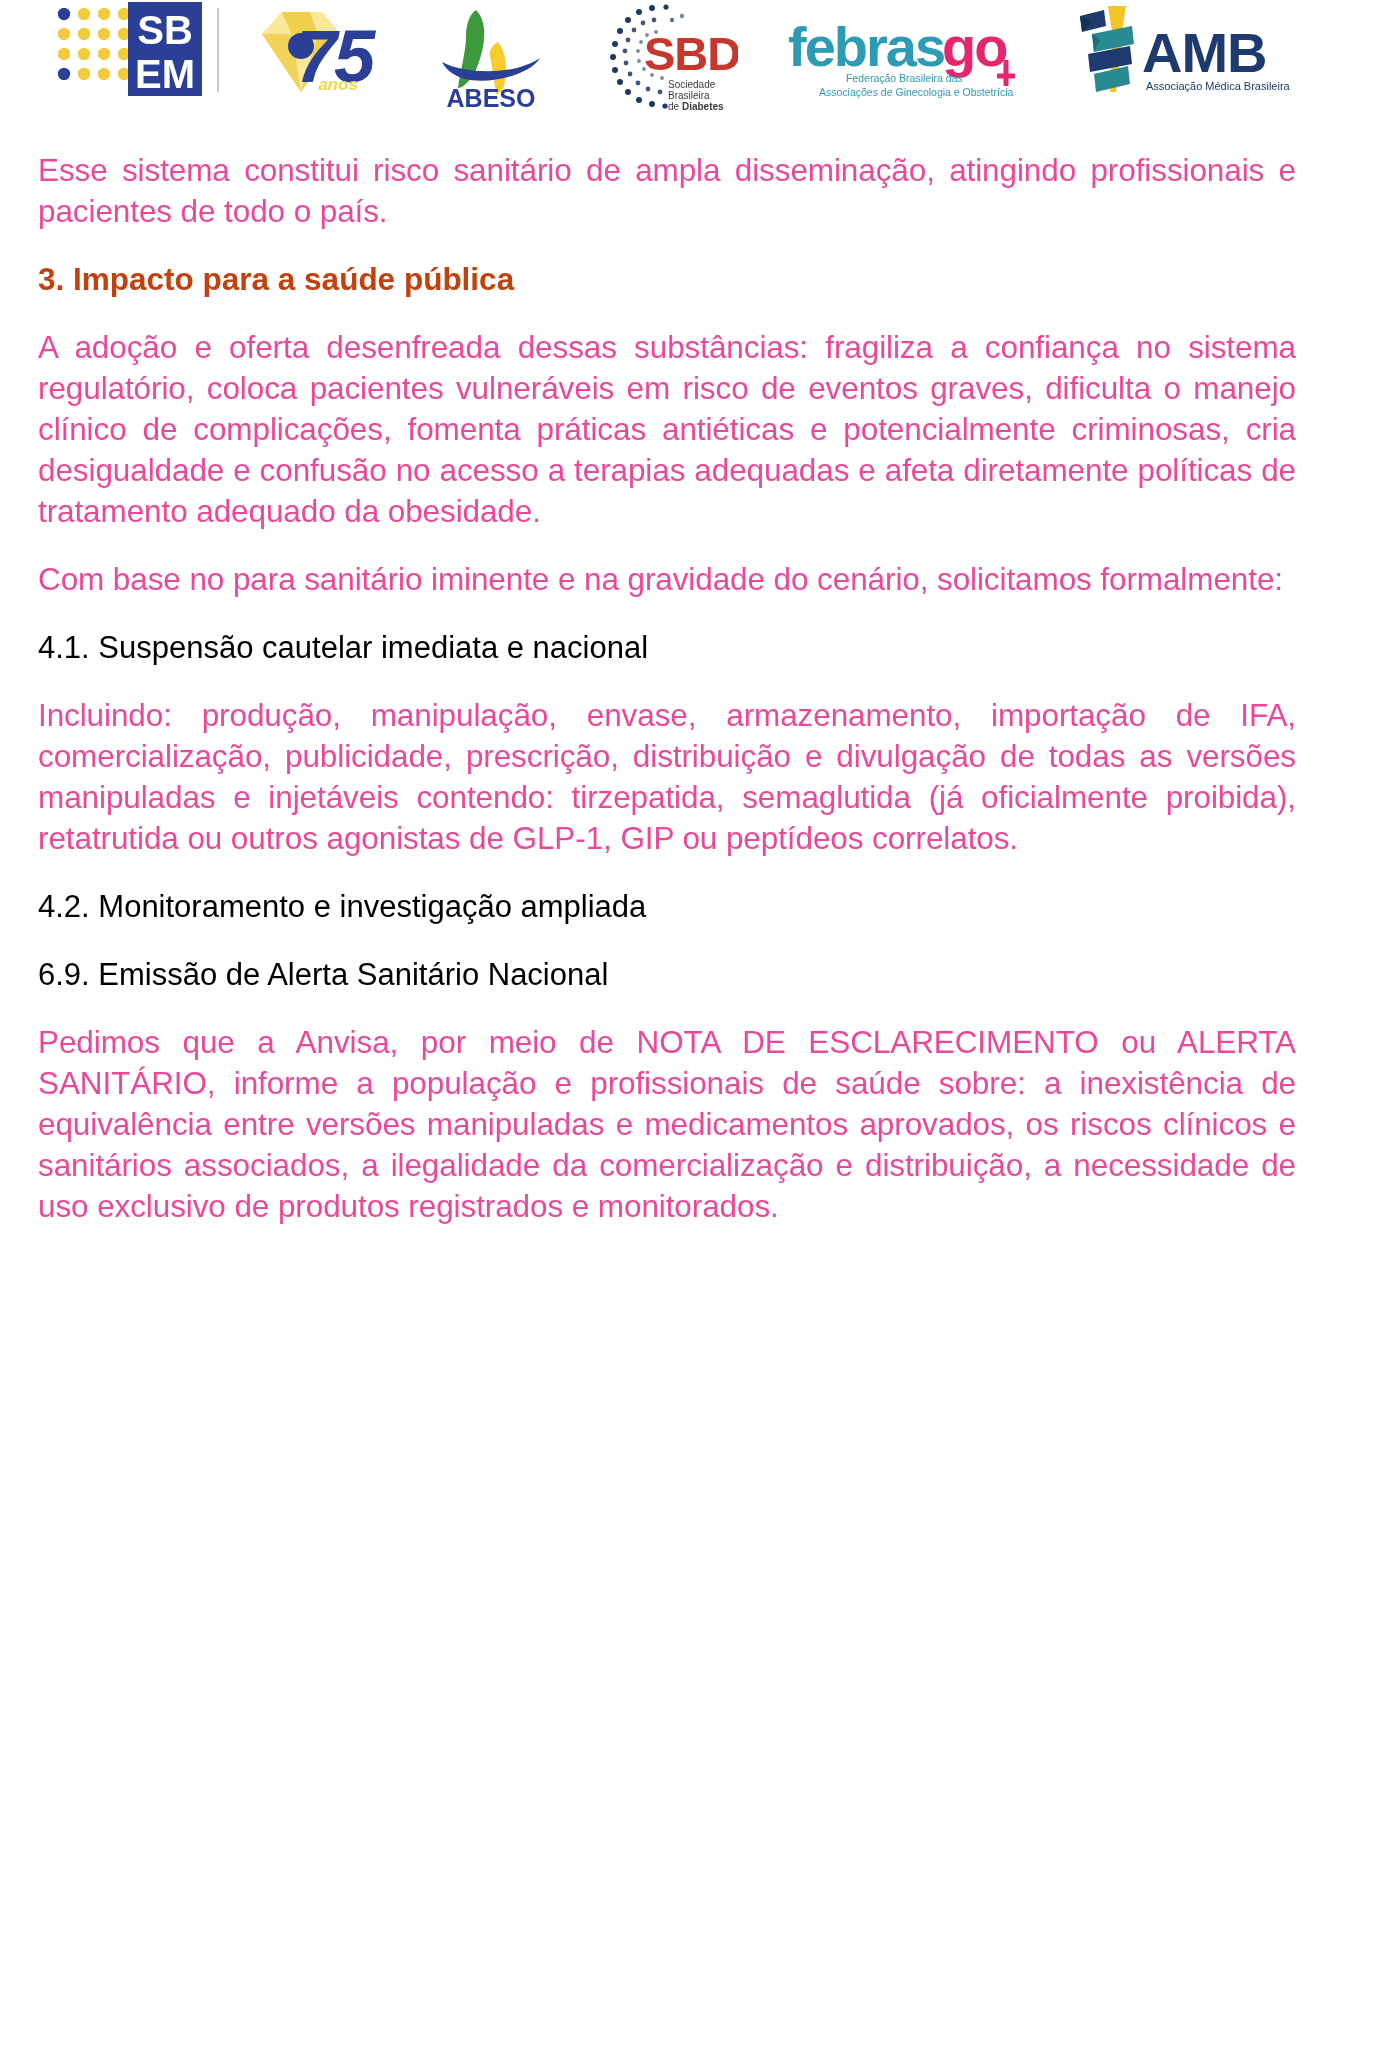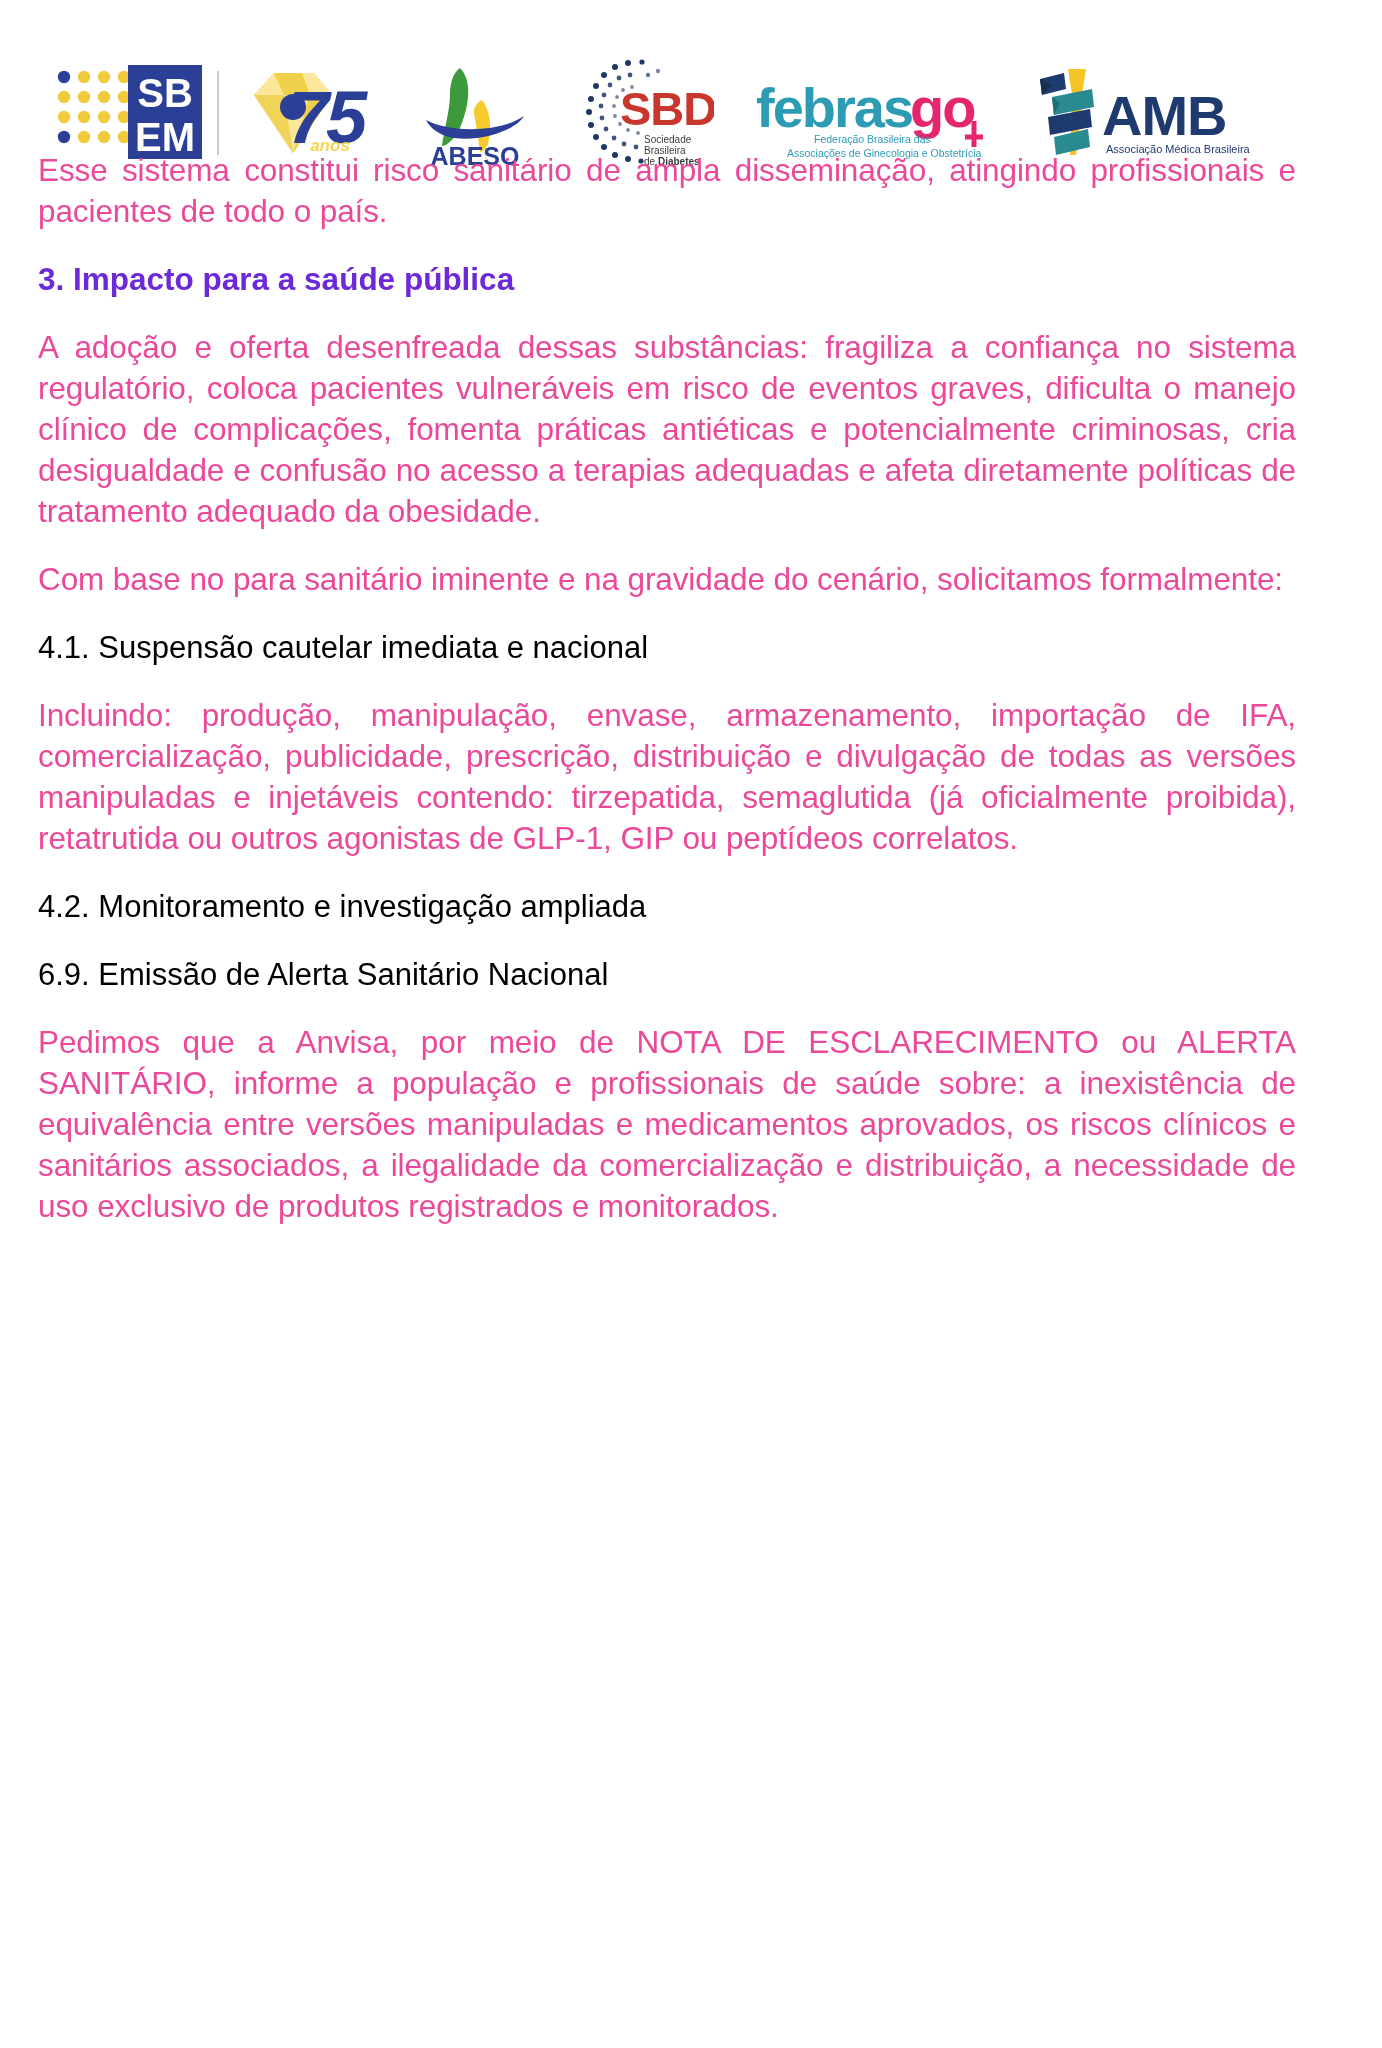--- a/index.html
+++ b/index.html
@@ -16,25 +16,24 @@
     background: #ffffff;
     overflow: hidden;
   }
 
   
   .logo-band {
     position: relative;
     width: 1382px;
     height: 146px;
     display: flex;
-    align-items: center;
+    align-items: flex-start;
     justify-content: flex-start;
     padding-left: 52px;
-    gap: 8px;
-    margin-top: 40px;
+    gap: 16px;
   }
   .logo-slot { display: flex; align-items: center; justify-content: center; }
   .logo-sbem   { width: 180px; height: 100px; }
   .logo-75     { width: 140px; height: 104px; margin-left: 4px; font-style: italic; }
   .logo-abeso  { width: 110px; height: 110px; margin-left: 28px; }
   .logo-sbd    { width: 132px; height: 116px; margin-left: 44px; }
   .logo-febras { width: 240px; height: 104px; margin-left: 30px; }
   .logo-amb    { width: 222px; height: 100px; margin-left: 34px; }
 
   
@@ -51,21 +50,21 @@
     text-align: justify;
     text-justify: inter-word;
     margin-bottom: 27px;
     width: 1258px;
     letter-spacing: -0.1px;
   }
   .heading {
     font-size: 31.5px;
     line-height: 41px;
     font-weight: bold;
-    color: #6d28d9;
+    color: #c2410c;
     margin-bottom: 27px;
     margin-top: 4px;
     text-align: left;
   }
   .subheading {
     font-size: 31px;
     line-height: 41px;
     color: #000000;
     margin-bottom: 27px;
     text-align: left;

